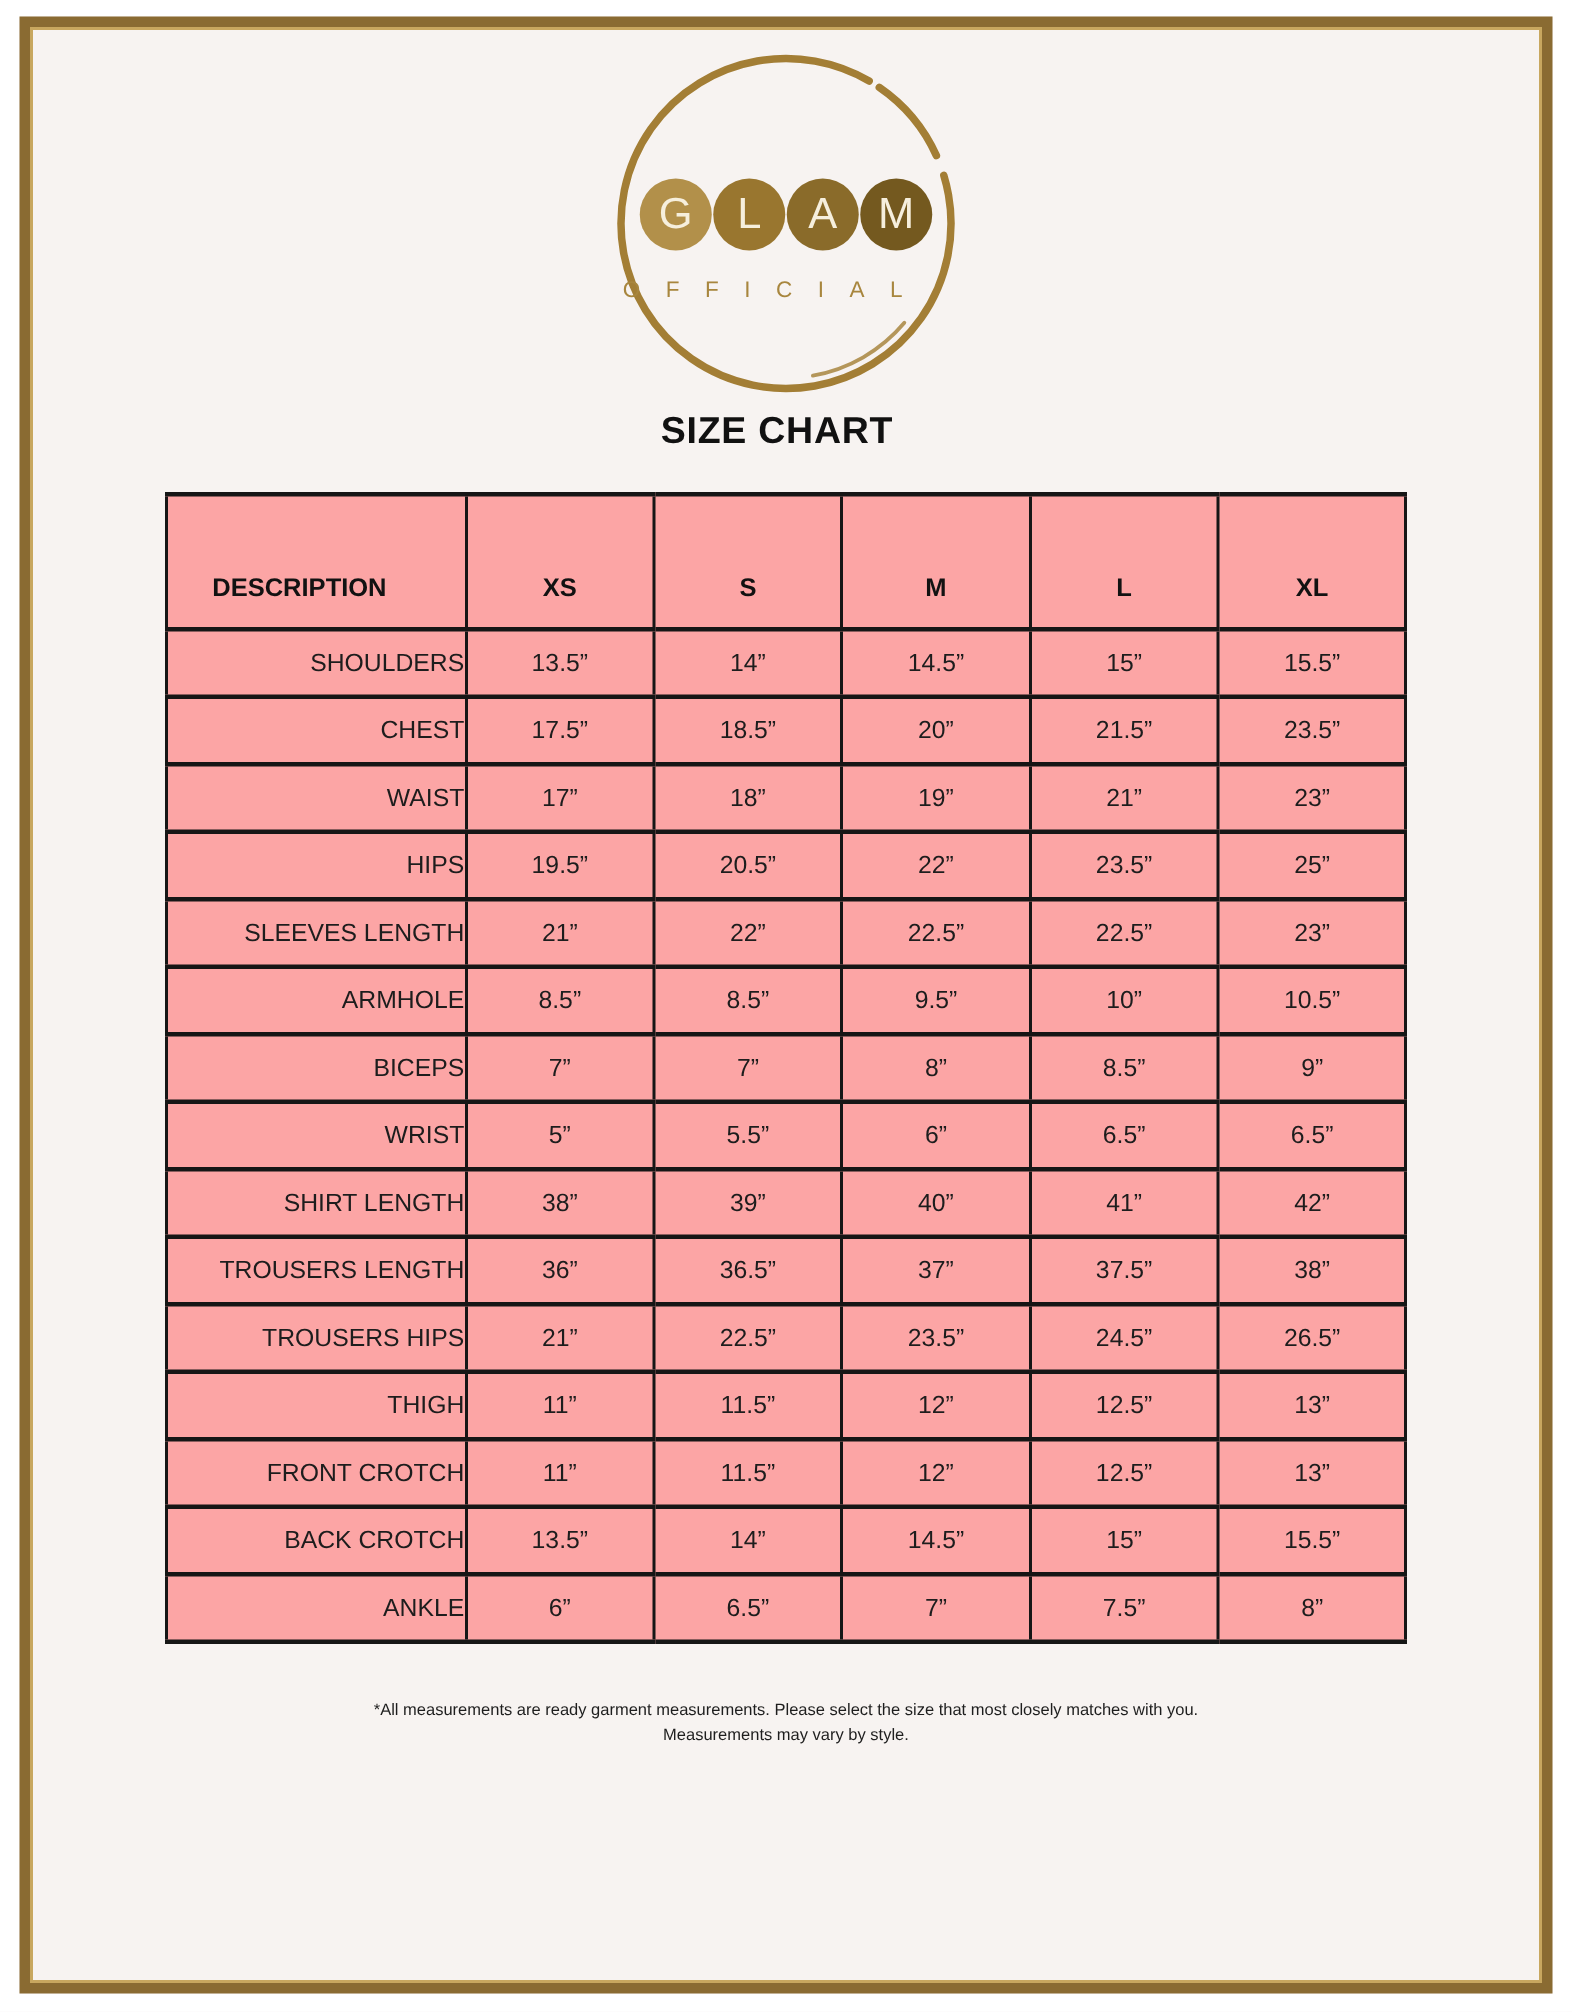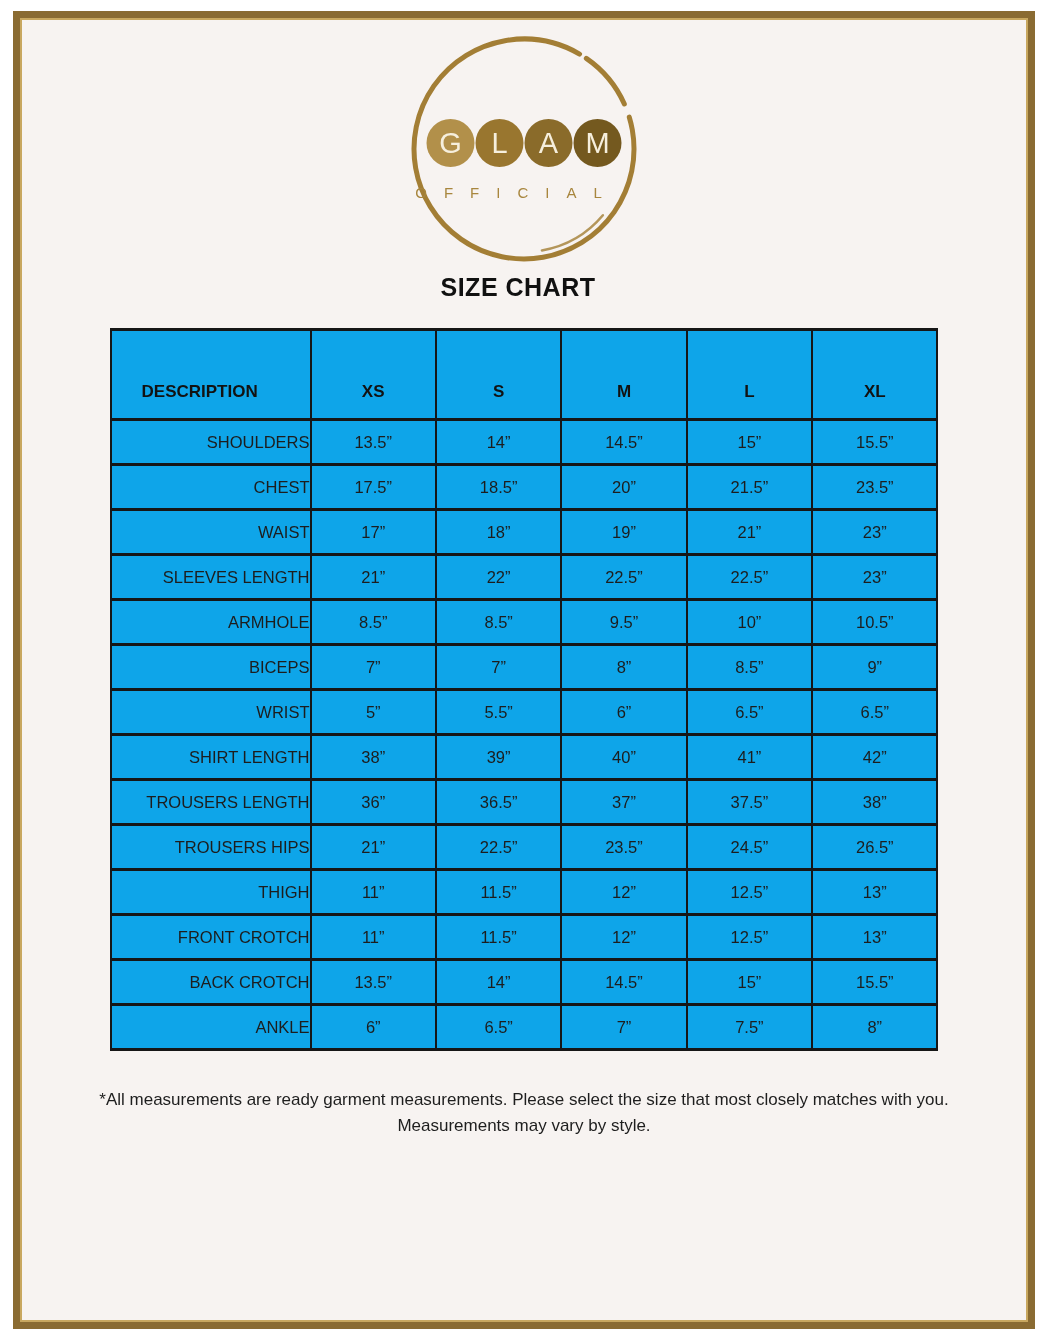--- a/index.html
+++ b/index.html
@@ -35,21 +35,21 @@
     font-size:15px;letter-spacing:17px;font-weight:400;
   }
   .title{
     margin:7px 12px 0 0;
     font-size:25px;font-weight:bold;letter-spacing:.5px;
     color:#111111;line-height:1;
   }
   table.size-table{
     border-collapse:collapse;table-layout:fixed;
     width:827px;margin-top:28px;
-    background:#0ea5e9;
+    background:#fca5a5;
   }
   table.size-table th, table.size-table td{
     border-style:solid;border-color:#161616;
     border-width:3px 2px;
     color:#1d1d1d;
   }
   table.size-table thead th{
     height:71px;vertical-align:bottom;padding:0 0 16px 0;
     font-size:17px;font-weight:bold;color:#121212;
     text-align:center;
@@ -60,21 +60,21 @@
   table.size-table td{
     height:42px;font-size:16.5px;padding:0;
     vertical-align:middle;
   }
   td.desc-cell{text-align:right;padding-left:30px !important;}
   td.value-cell{text-align:center;}
   .footnote{
     margin:36px 0 0 0;
     max-width:900px;
     text-align:center;
-    font-size:17px;line-height:1.5;color:#1e1e1e;
+    font-size:11px;line-height:1.5;color:#1e1e1e;
   }
 </style>
 </head>
 <body>
 
 <div class="page">
   <div class="frame">
 
     <div class="logo">
       <svg width="238" height="238" viewBox="0 0 238 238">
@@ -142,20 +142,28 @@
           </tr>
           <tr>
             <td class="desc-cell">WAIST</td>
             <td class="value-cell">17”</td>
             <td class="value-cell">18”</td>
             <td class="value-cell">19”</td>
             <td class="value-cell">21”</td>
             <td class="value-cell">23”</td>
           </tr>
           <tr>
+            <td class="desc-cell">HIPS</td>
+            <td class="value-cell">19.5”</td>
+            <td class="value-cell">20.5”</td>
+            <td class="value-cell">22”</td>
+            <td class="value-cell">23.5”</td>
+            <td class="value-cell">25”</td>
+          </tr>
+          <tr>
             <td class="desc-cell">SLEEVES LENGTH</td>
             <td class="value-cell">21”</td>
             <td class="value-cell">22”</td>
             <td class="value-cell">22.5”</td>
             <td class="value-cell">22.5”</td>
             <td class="value-cell">23”</td>
           </tr>
           <tr>
             <td class="desc-cell">ARMHOLE</td>
             <td class="value-cell">8.5”</td>

